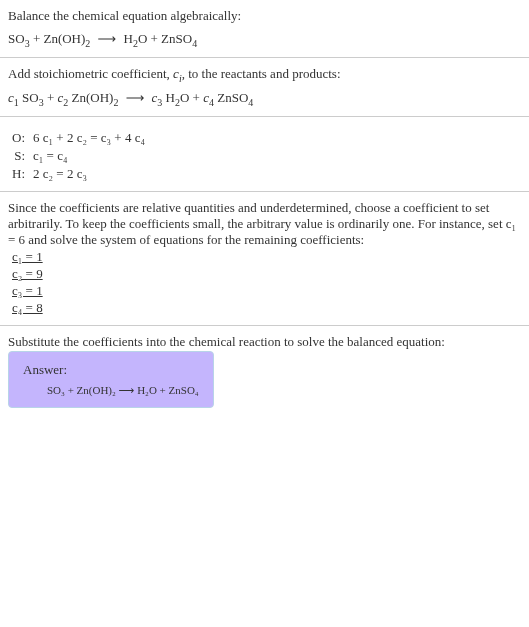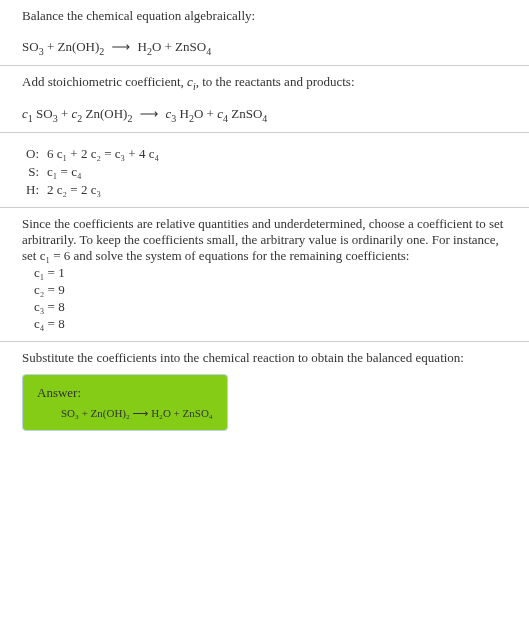--- a/index.html
+++ b/index.html
@@ -5,29 +5,29 @@
     body {
       margin: 0;
       padding: 0;
       font-family: Georgia, 'Times New Roman', serif;
       font-size: 13px;
       color: #333;
       background: #fff;
       width: 529px;
     }
     .section {
-      padding: 8px 22px;
+      padding: 8px 8px;
     }
     hr {
       border: none;
       border-top: 1px solid #ccc;
       margin: 0;
     }
     .eq-line {
-      margin-top: 15px;
+      margin-top: 7px;
       font-size: 13px;
     }
     sub {
       font-size: 10px;
       vertical-align: sub;
     }
     .ci {
       font-style: italic;
     }
     .table-atoms {
@@ -35,29 +35,30 @@
       border-collapse: collapse;
     }
     .table-atoms td {
       padding: 1px 4px;
       vertical-align: baseline;
     }
     .table-atoms td:first-child {
       text-align: right;
     }
     .coef-list div {
-      margin: 1px 12px;
+      margin: 1px 4px;
+      text-decoration: underline;
     }
     .answer-box {
       display: inline-block;
-      background: #84cc16;
+      background: #c4b5fd;
       border: 1px solid #b8d4e8;
       border-radius: 4px;
       padding: 10px 14px;
-      margin-top: 8px;
+      margin-top: 1px;
     }
     .answer-label {
       font-size: 13px;
       margin-bottom: 6px;
     }
     .answer-eq {
       padding-left: 24px;
       font-size: 11px;
     }
     .arrow {
@@ -103,25 +104,25 @@
   </tbody>
     </table>
 </div>
 <hr>
 
 <div class="section">
   <div>Since the coefficients are relative quantities and underdetermined, choose a coefficient to set arbitrarily. To keep the coefficients small, the arbitrary value is ordinarily one. For instance, set c₁ = 6 and solve the system of equations for the remaining coefficients:</div>
   <div class="coef-list">
     <div>c₁ = 1</div>
     <div>c₂ = 9</div>
-    <div>c₃ = 8</div>
+    <div>c₃ = 1</div>
     <div>c₄ = 8</div>
   </div>
 </div>
 <hr>
 
 <div class="section">
-  <div>Substitute the coefficients into the chemical reaction to obtain the balanced equation:</div>
+  <div>Substitute the coefficients into the chemical reaction to solve the balanced equation:</div>
   <div class="answer-box">
     <div class="answer-label">Answer:</div>
     <div class="answer-eq">SO₃ + Zn(OH)₂  ⟶  H₂O + ZnSO₄</div>
   </div>
 </div>
 
 </body></html>

